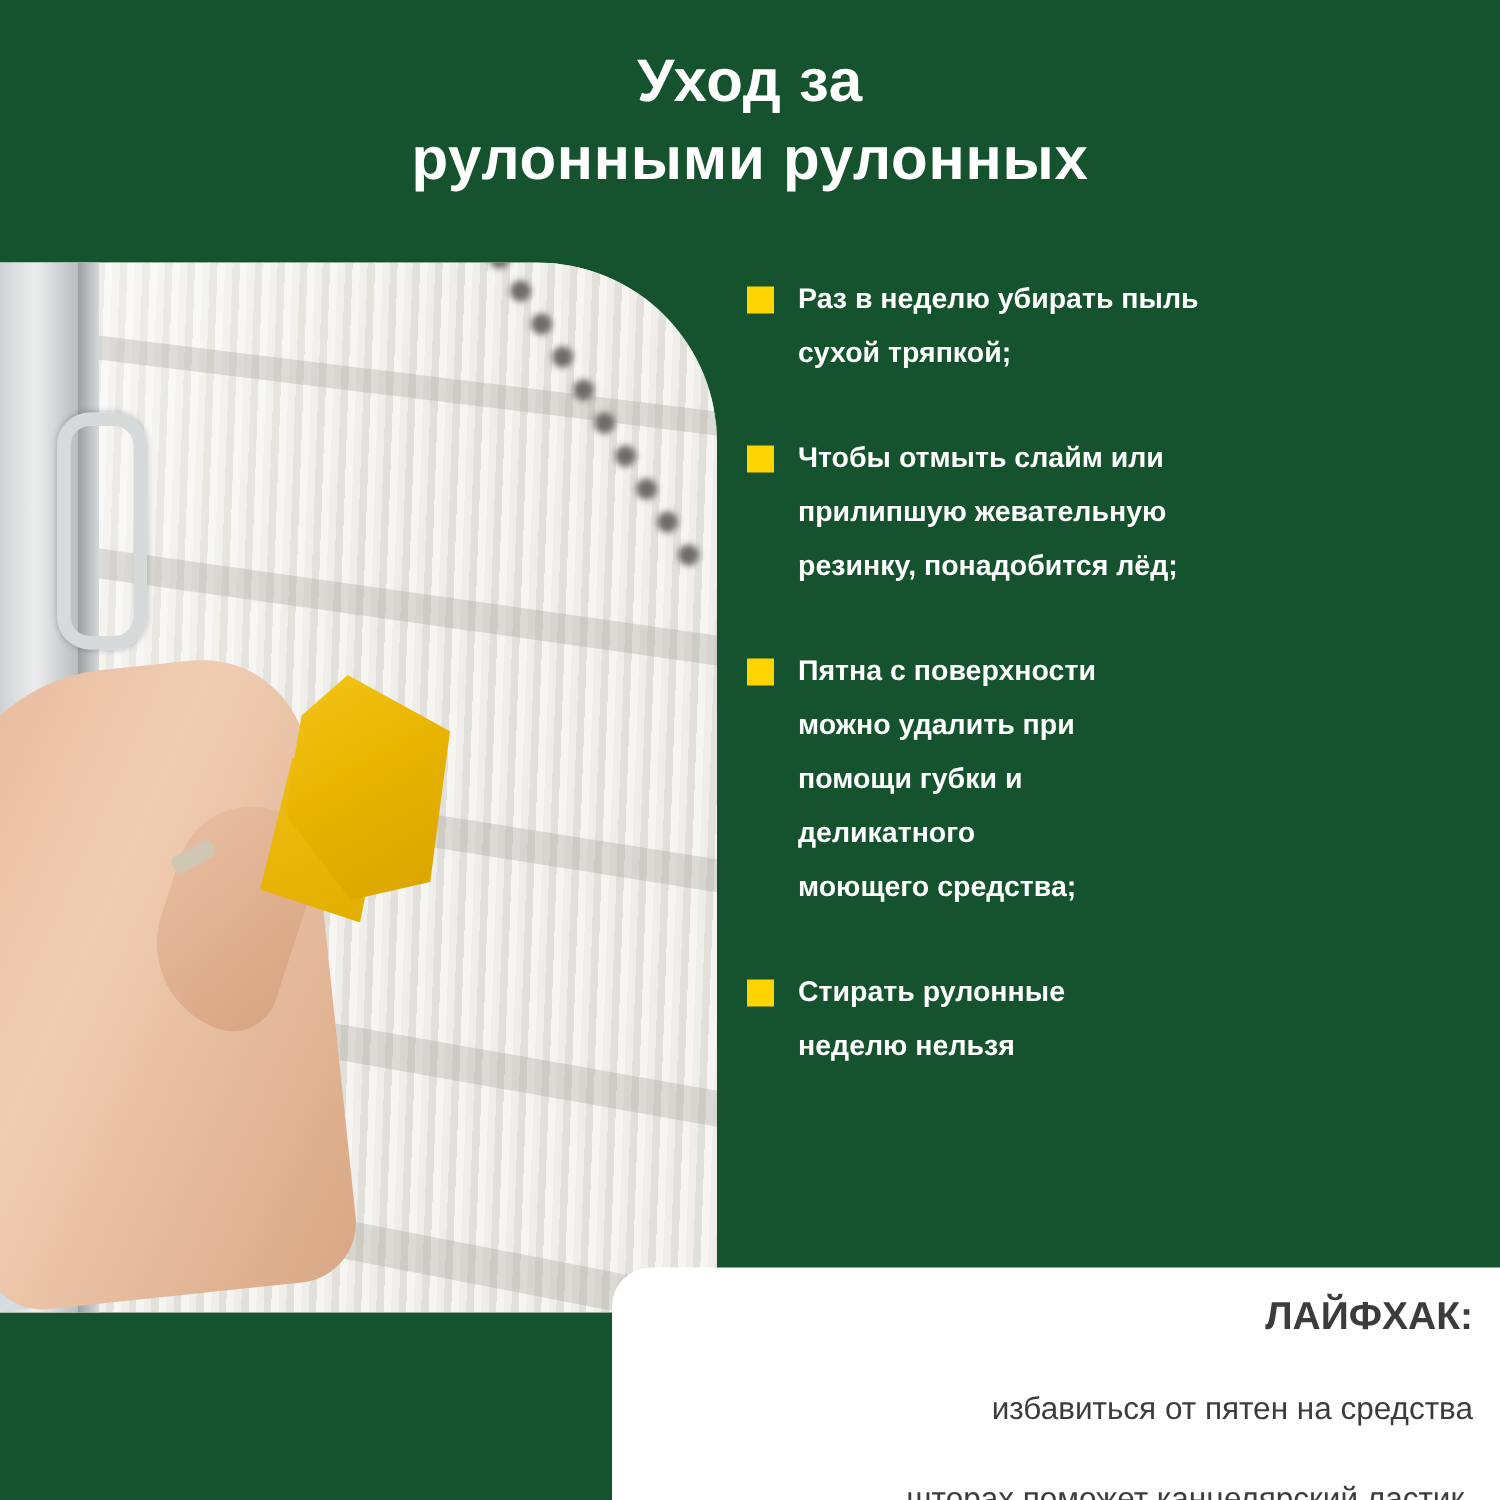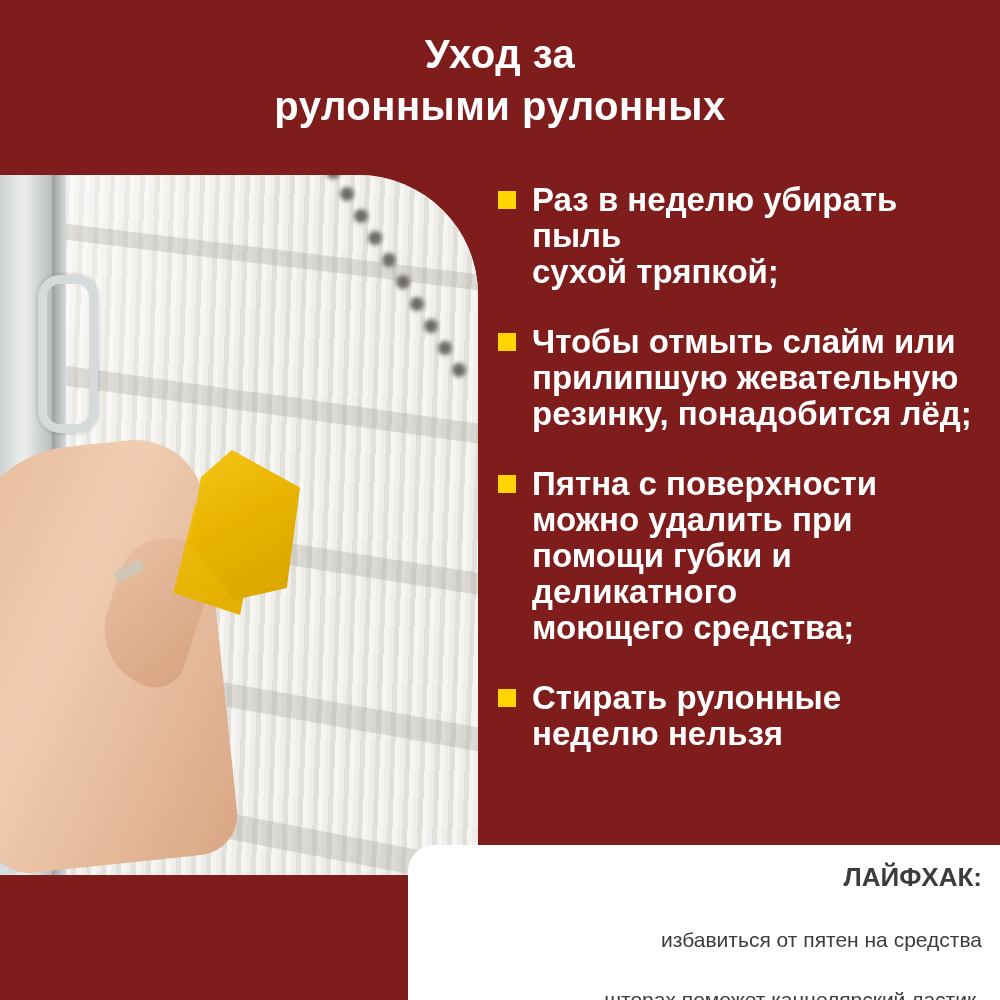--- a/index.html
+++ b/index.html
@@ -10,21 +10,21 @@
     width: 1000px;
     height: 1000px;
     background: #ffffff;
     font-family: "Liberation Sans", sans-serif;
     overflow: hidden;
   }
   .poster {
     position: relative;
     width: 1000px;
     height: 1000px;
-    background: #7f1d1d;
+    background: #14532d;
     overflow: hidden;
   }
 
   
   .title-area {
     position: absolute;
     left: 0;
     top: 0;
     width: 1000px;
     height: 160px;
@@ -197,21 +197,21 @@
   .bullet-square {
     flex: 0 0 auto;
     width: 18px;
     height: 18px;
     background: #ffd400;
     margin-top: 9px;
     margin-right: 16px;
   }
   .bullet-text {
     color: #ffffff;
-    font-size: 33px;
+    font-size: 19px;
     font-weight: bold;
     line-height: 36px;
     white-space: pre-line;
   }
 
   
   .lifehack {
     position: absolute;
     left: 408px;
     top: 845px;

